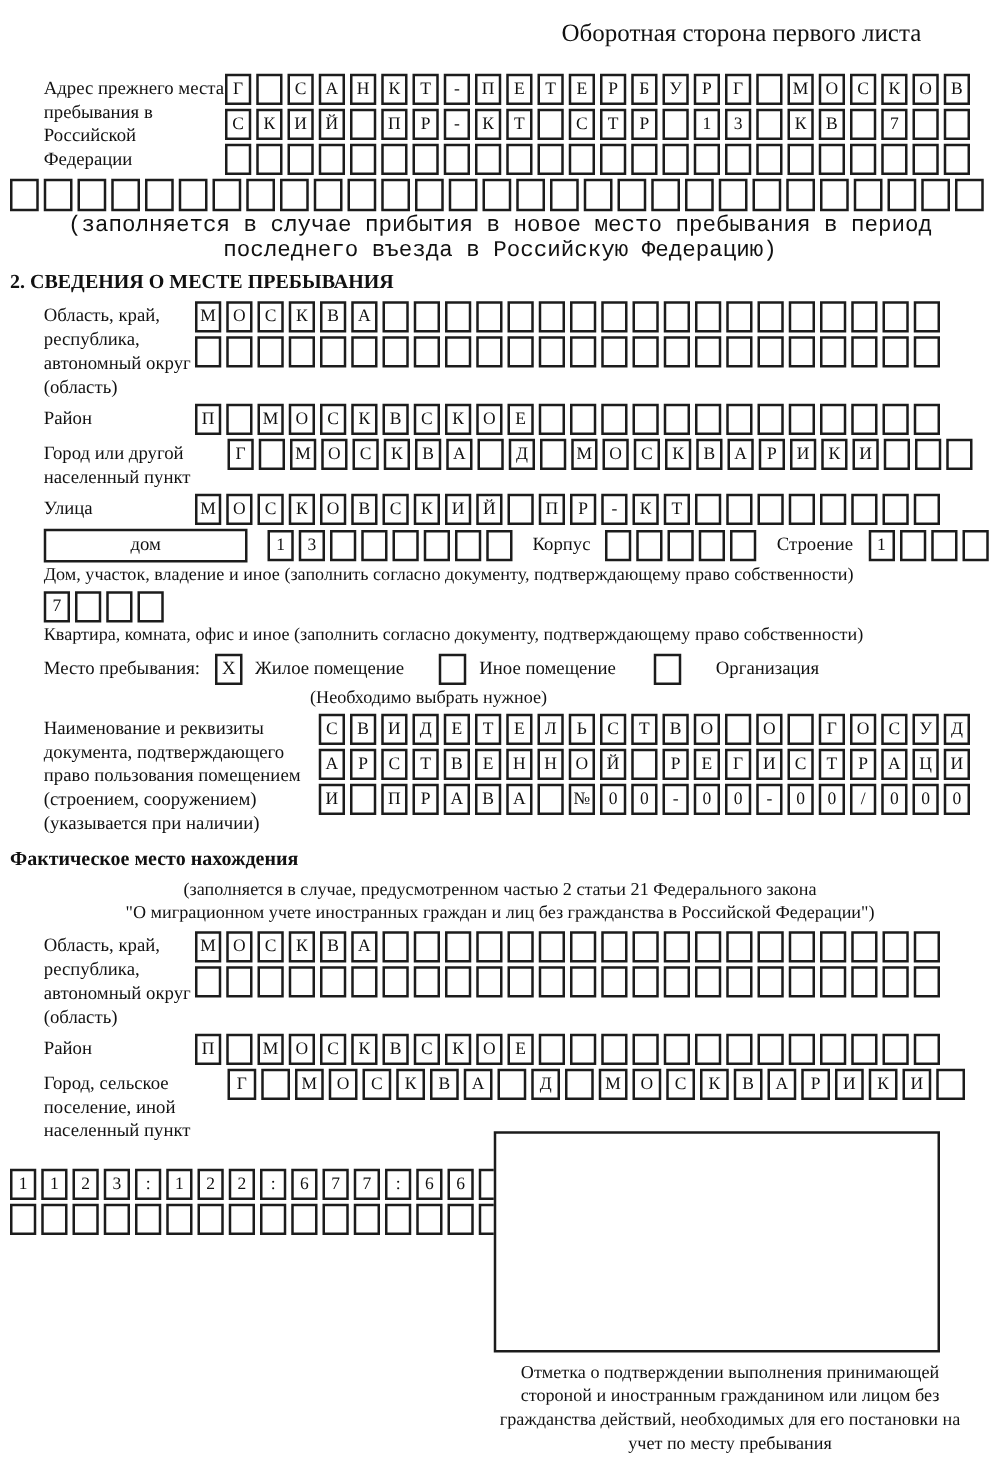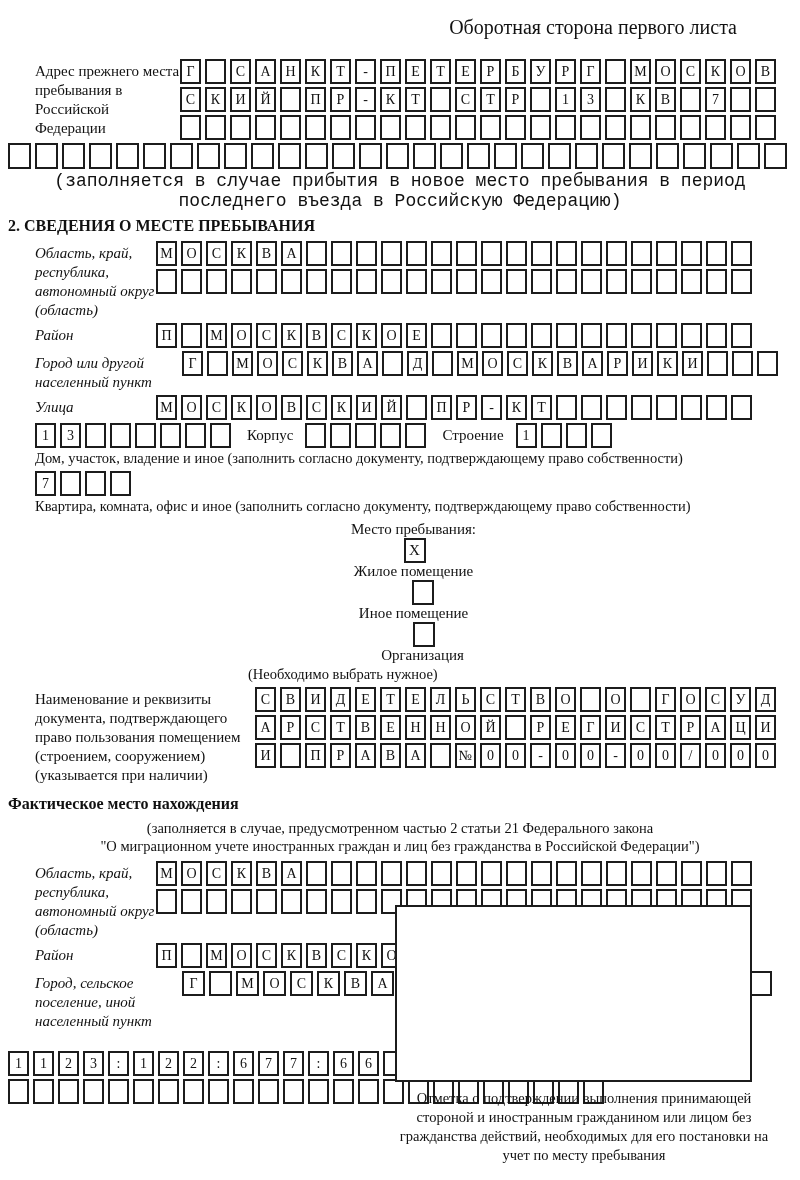--- a/index.html
+++ b/index.html
@@ -10,21 +10,21 @@
     color:#111; font-size:15px; overflow:hidden;
   }
   .page { padding:16px 8px 0 8px; }
 
   .top-note { text-align:right; padding-right:55px; font-size:20px; margin-bottom:20px; }
 
   
   .frow { display:flex; align-items:flex-start; margin-bottom:3px; }
   .lbl { flex:none; font-size:15px; line-height:19px; padding-left:27px; padding-top:3px; }
   .lbl.w170 { width:172px; }
-  .lbl.w145 { width:148px;font-style:italic; }
+  .lbl.w145 { width:148px; }
   .lbl.w245 { width:247px; }
 
   .rows { display:flex; flex-direction:column; gap:3px; }
 
   .cells { display:flex; gap:4px; flex:none; }
   .cell {
     flex:none; width:21px; height:25px; border:2px solid #1c1c1c;
     font-size:14px; line-height:21px; text-align:center;
     font-family:"Liberation Serif","DejaVu Serif",serif;
   }
@@ -42,21 +42,21 @@
   .boxrow { display:flex; align-items:center; margin:2px 0 2px 27px; gap:6px; }
   .widebox {
     border:2px solid #1c1c1c; height:27px; line-height:23px;
     text-align:center; font-size:15px; flex:none;
   }
   .widebox.dom { width:163px; margin-right:10px; }
   .widebox.kvartira { width:198px; margin-right:10px; }
   .inline-lbl { font-size:15px; padding:0 6px 0 10px; }
 
   
-  .check-line { display:flex; align-items:center; margin:6px 0 2px 27px;flex-direction:column; }
+  .check-line { display:flex; align-items:center; margin:6px 0 2px 27px; }
   .checkbox {
     flex:none; width:22px; height:25px; border:2px solid #1c1c1c;
     text-align:center; font-size:15px; line-height:21px; margin:0 10px 0 12px;
   }
   .opt-label { font-size:15px; }
   .hint { font-size:14.5px; margin:2px 0 4px 240px; }
 
   .stamp-box {
     position:absolute; left:395px; top:905px; width:357px; height:177px;
     border:2px solid #1c1c1c; background:#fff;
@@ -333,20 +333,21 @@
         <span class="cell"></span>
         <span class="cell"></span>
         <span class="cell"></span>
         <span class="cell"></span>
         <span class="cell"></span>
         <span class="cell"></span>
       </div>
   </div>
 
   <div class="boxrow">
+    <div class="widebox dom">дом</div>
     <div class="cells">
         <span class="cell">1</span>
         <span class="cell">3</span>
         <span class="cell"></span>
         <span class="cell"></span>
         <span class="cell"></span>
         <span class="cell"></span>
         <span class="cell"></span>
         <span class="cell"></span>
       </div>

